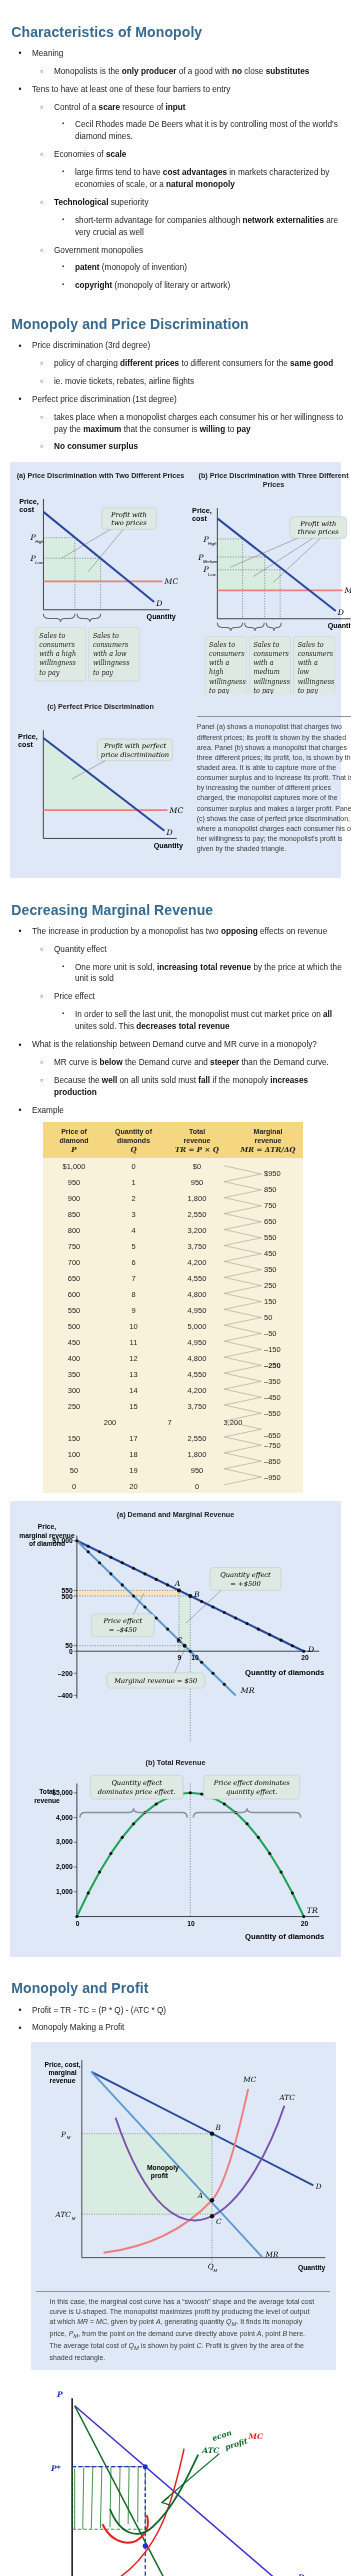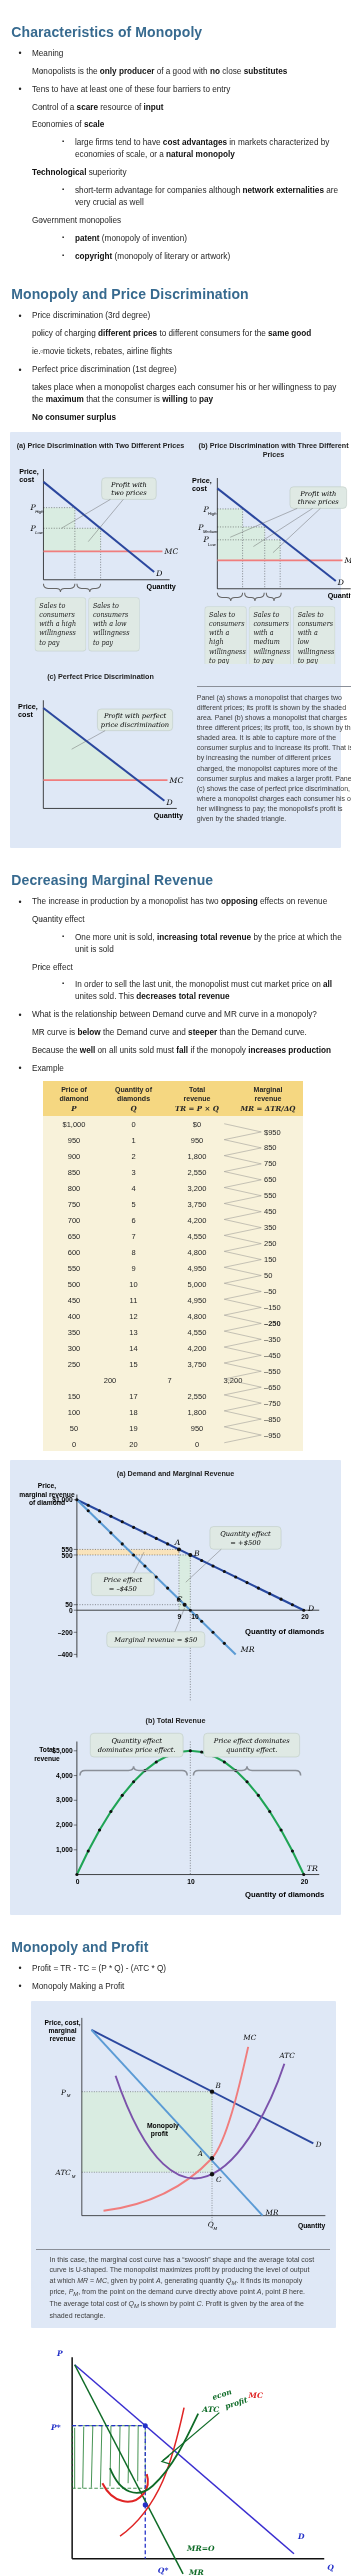--- a/index.html
+++ b/index.html
@@ -3,21 +3,21 @@
 <meta charset="utf-8">
 <style>
   html,body{margin:0;padding:0;background:#fff}
   body{width:351px;font-family:"Liberation Sans",sans-serif;color:#262626;font-size:8.2px;line-height:1.45}
   h1{color:#376a8f;font-weight:700;font-size:14px;margin:21.6px 0 3.1px 0;padding-left:11.3px;letter-spacing:0.1px}
   section{padding:0}
   ul{list-style:none;margin:0;padding:0}
   li{position:relative;margin:6px 0;padding-right:7.2px}
   li.l1{padding-left:32px}
   li.l1::before{content:"•";position:absolute;left:18.5px;top:-0.5px;font-size:8.8px}
-  li.l2{padding-left:32px}
+  li.l2{padding-left:54px}
   li.l2::before{content:"○";position:absolute;left:40px;top:1px;font-size:5.7px}
   li.l3{padding-left:75px}
   li.l3::before{content:"▪";position:absolute;left:62px;top:0;font-size:6.2px}
   b{font-weight:700;color:#111}
   .figblue{background:#dfe8f6;margin:8.2px 10.3px;padding:7.2px 5.2px;border-radius:1px}
   .paneltitle{font:bold 7.2px "Liberation Sans";text-align:center;margin:2.1px 0 1px 0;color:#222}
   .cap{font:7px "Liberation Sans";color:#3c3c3c;line-height:1.45}
   .caprule{border-top:0.8px solid #8a8f98;margin:3.1px 0 5.2px 0}
   .pdgrid{display:grid;grid-template-columns:1fr 1fr;column-gap:3.1px}
   .dtable{position:relative;margin:5.2px 0 5.2px 43px;width:260px}
@@ -40,20 +40,21 @@
 
 <main>
 
 <section>
   <h1>Characteristics of Monopoly</h1>
   <ul>
     <li class="l1">Meaning</li>
     <li class="l2">Monopolists is the <b>only producer</b> of a good with <b>no</b> close <b>substitutes</b></li>
     <li class="l1">Tens to have at least one of these four barriers to entry</li>
     <li class="l2">Control of a <b>scare</b> resource of <b>input</b></li>
+    <li class="l3">Cecil Rhodes made De Beers what it is by controlling most of the world's diamond mines.</li>
     <li class="l2">Economies of <b>scale</b></li>
     <li class="l3">large firms tend to have <b>cost advantages</b> in markets characterized by economies of scale, or a <b>natural monopoly</b></li>
     <li class="l2"><b>Technological</b> superiority</li>
     <li class="l3">short-term advantage for companies although <b>network externalities</b> are very crucial as well</li>
     <li class="l2">Government monopolies</li>
     <li class="l3"><b>patent</b> (monopoly of invention)</li>
     <li class="l3"><b>copyright</b> (monopoly of literary or artwork)</li>
   </ul>
 </section>
 
@@ -349,21 +350,21 @@
           <div class="mrcell" style="top: 107px;">350</div>
           <div class="mrcell" style="top: 123px;">250</div>
           <div class="mrcell" style="top: 139px;">150</div>
           <div class="mrcell" style="top: 155px;">50</div>
           <div class="mrcell" style="top: 171px;">–50</div>
           <div class="mrcell" style="top: 187px;">–150</div>
           <div class="mrcell" style="top: 203px; font-weight: bold;">–250</div>
           <div class="mrcell" style="top: 219px;">–350</div>
           <div class="mrcell" style="top: 235px;">–450</div>
           <div class="mrcell" style="top: 251px;">–550</div>
-          <div class="mrcell" style="top: 267px;">–650</div>
+          <div class="mrcell" style="top: 273px;">–650</div>
           <div class="mrcell" style="top: 283px;">–750</div>
           <div class="mrcell" style="top: 299px;">–850</div>
           <div class="mrcell" style="top: 315px;">–950</div>
         </div>
   </div>
 
   <div class="figblue">
     <div class="paneltitle">(a) Demand and Marginal Revenue</div>
     <svg id="dmrchart" width="330" height="225" viewBox="0 0 640 436" style="font-size:16px">
           <rect x="120" y="136.42857142857144" width="198" height="10.714285714285694" fill="#f9e3bb"></rect>

